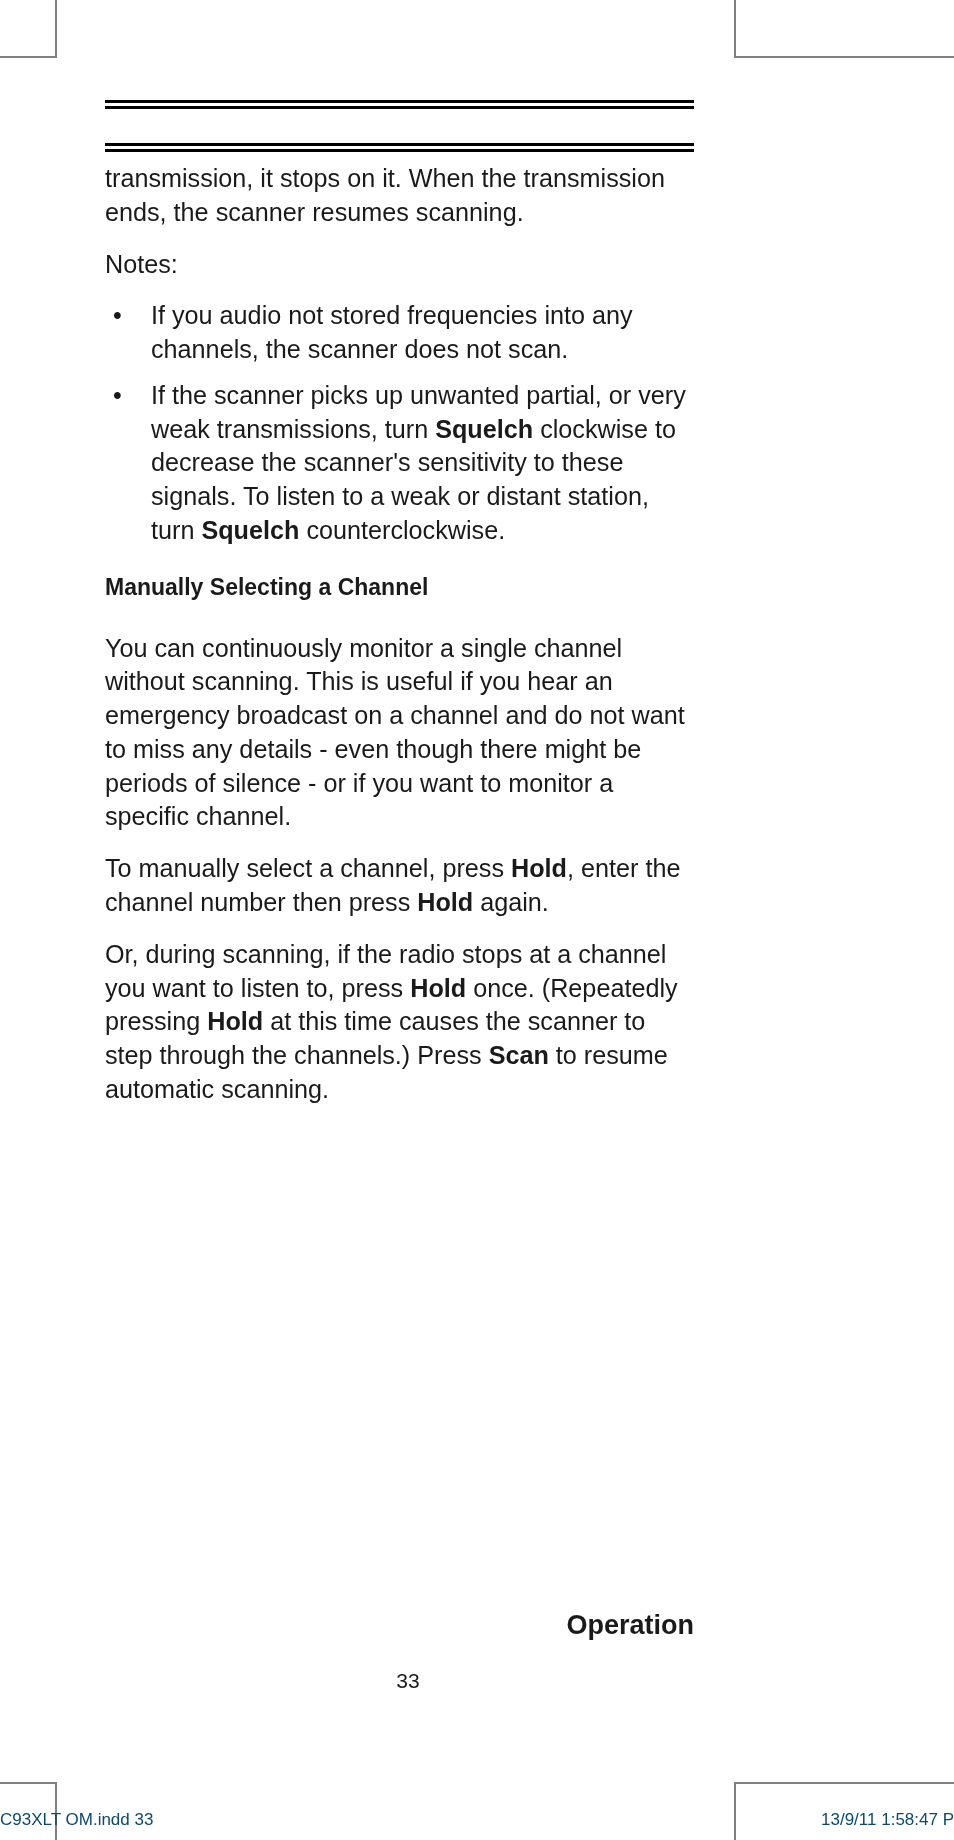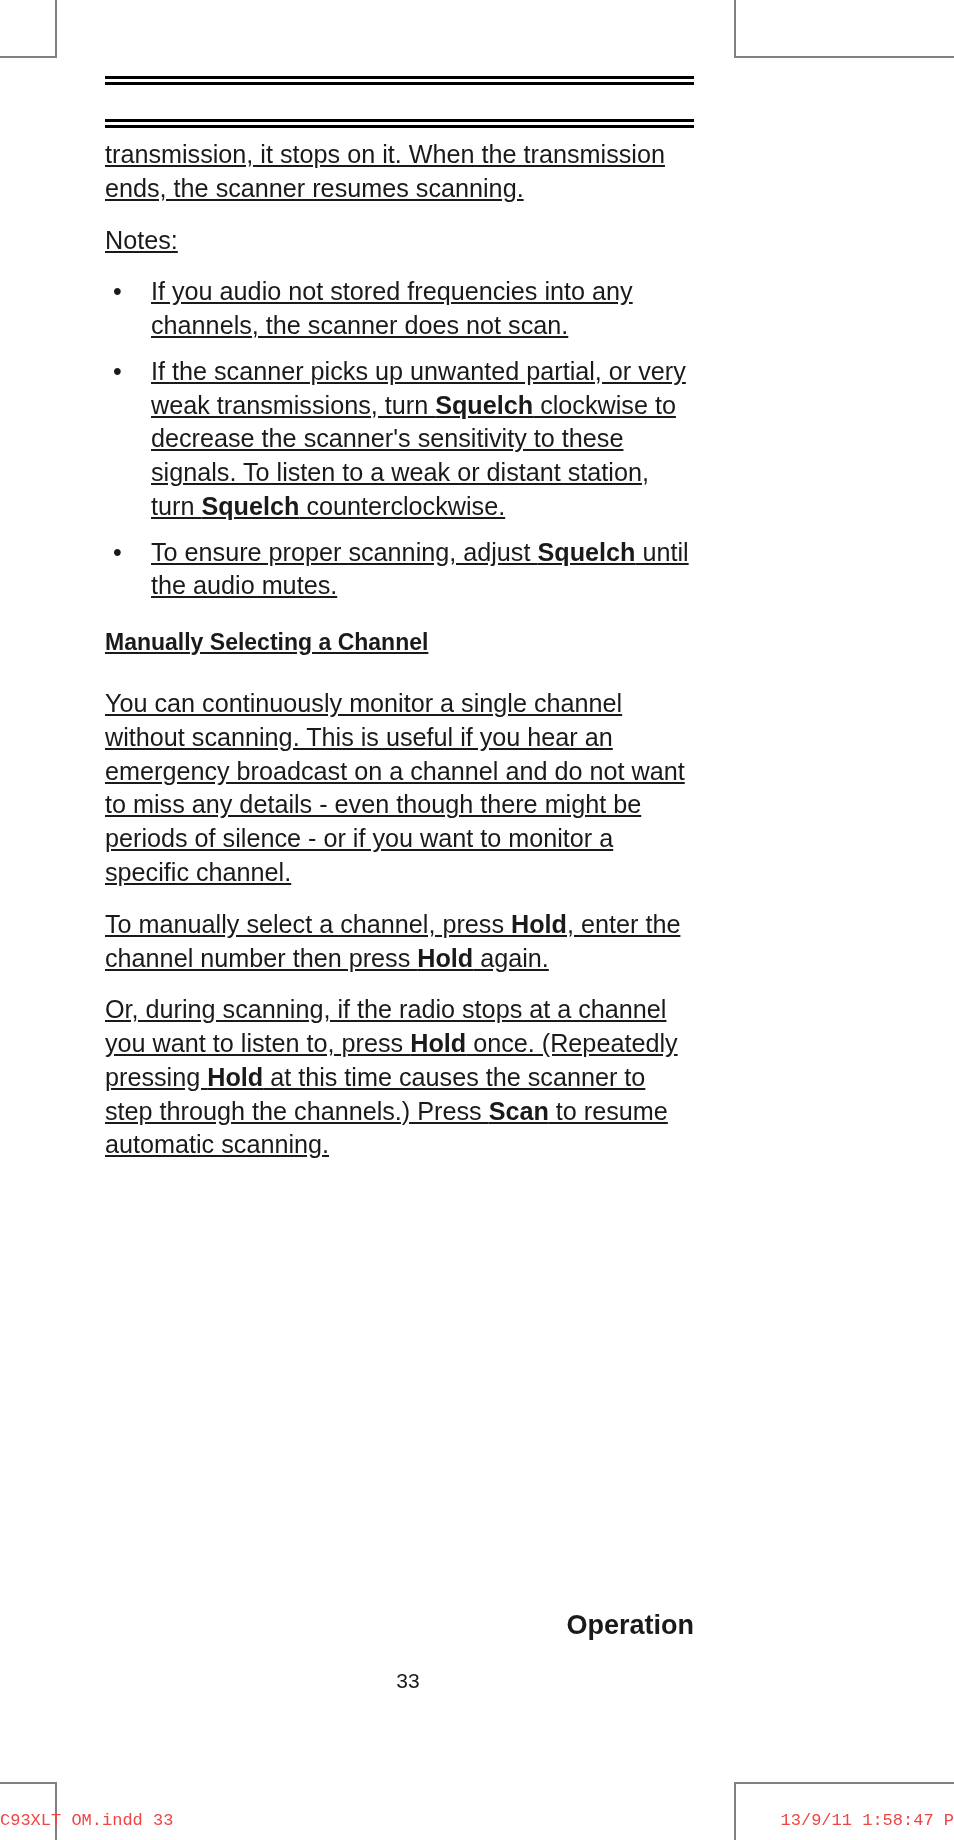--- a/index.html
+++ b/index.html
@@ -54,22 +54,21 @@
     border-top: 3px solid #000;
     border-bottom: 3px solid #000;
     height: 3px;
     box-sizing: content-box;
   }
 
   .page {
     position: absolute;
     left: 105px;
     right: 260px;
-    top: 76px;
-    text-decoration: underline;
+    top: 100px;
   }
 
   .rule-spacer { height: 34px; }
 
   p, li {
     font-size: 25.2px;
     line-height: 1.34;
     margin: 0 0 18px 0;
   }
   p.first { margin-top: 10px; }
@@ -114,22 +113,22 @@
     top: 1669px;
     text-align: center;
     font-size: 21px;
     margin-left: 26px;
   }
 
   .slug-left, .slug-right {
     position: absolute;
     bottom: 10px;
     font-size: 17px;
-    color: #ef4444;
-    font-family: Liberation Mono, monospace;
+    color: #0c4a6e;
+    font-family: Liberation Sans, sans-serif;
   }
   .slug-left  { left: 0; }
   .slug-right { right: 0; }
 
   b { font-weight: bold; }
 </style>
 </head>
 <body>
 
 <div class="crop-left"></div>
@@ -147,21 +146,20 @@
   <div class="rule-spacer"></div>
   <hr class="double-rule">
 
   <p class="first">transmission, it stops on it. When the transmission ends, the scanner resumes scanning.</p>
 
   <p>Notes:</p>
 
   <ul>
     <li>If you audio not stored frequencies into any channels, the scanner does not scan.</li>
     <li>If the scanner picks up unwanted partial, or very weak transmissions, turn <b>Squelch</b> clockwise to decrease the scanner's sensitivity to these signals. To listen to a weak or distant station, turn <b>Squelch</b> counterclockwise.</li>
-    <li>To ensure proper scanning, adjust <b>Squelch</b> until the audio mutes.</li>
   </ul>
 
   <h2>Manually Selecting a Channel</h2>
 
   <p>You can continuously monitor a single channel without scanning. This is useful if you hear an emergency broadcast on a channel and do not want to miss any details - even though there might be periods of silence - or if you want to monitor a specific channel.</p>
   <p>To manually select a channel, press <b>Hold</b>, enter the channel number then press <b>Hold</b> again.</p>
   <p>Or, during scanning, if the radio stops at a channel you want to listen to, press <b>Hold</b> once. (Repeatedly pressing <b>Hold</b> at this time causes the scanner to step through the channels.) Press <b>Scan</b> to resume automatic scanning.</p>
 </div>
 
 <div class="section-name">Operation</div>

